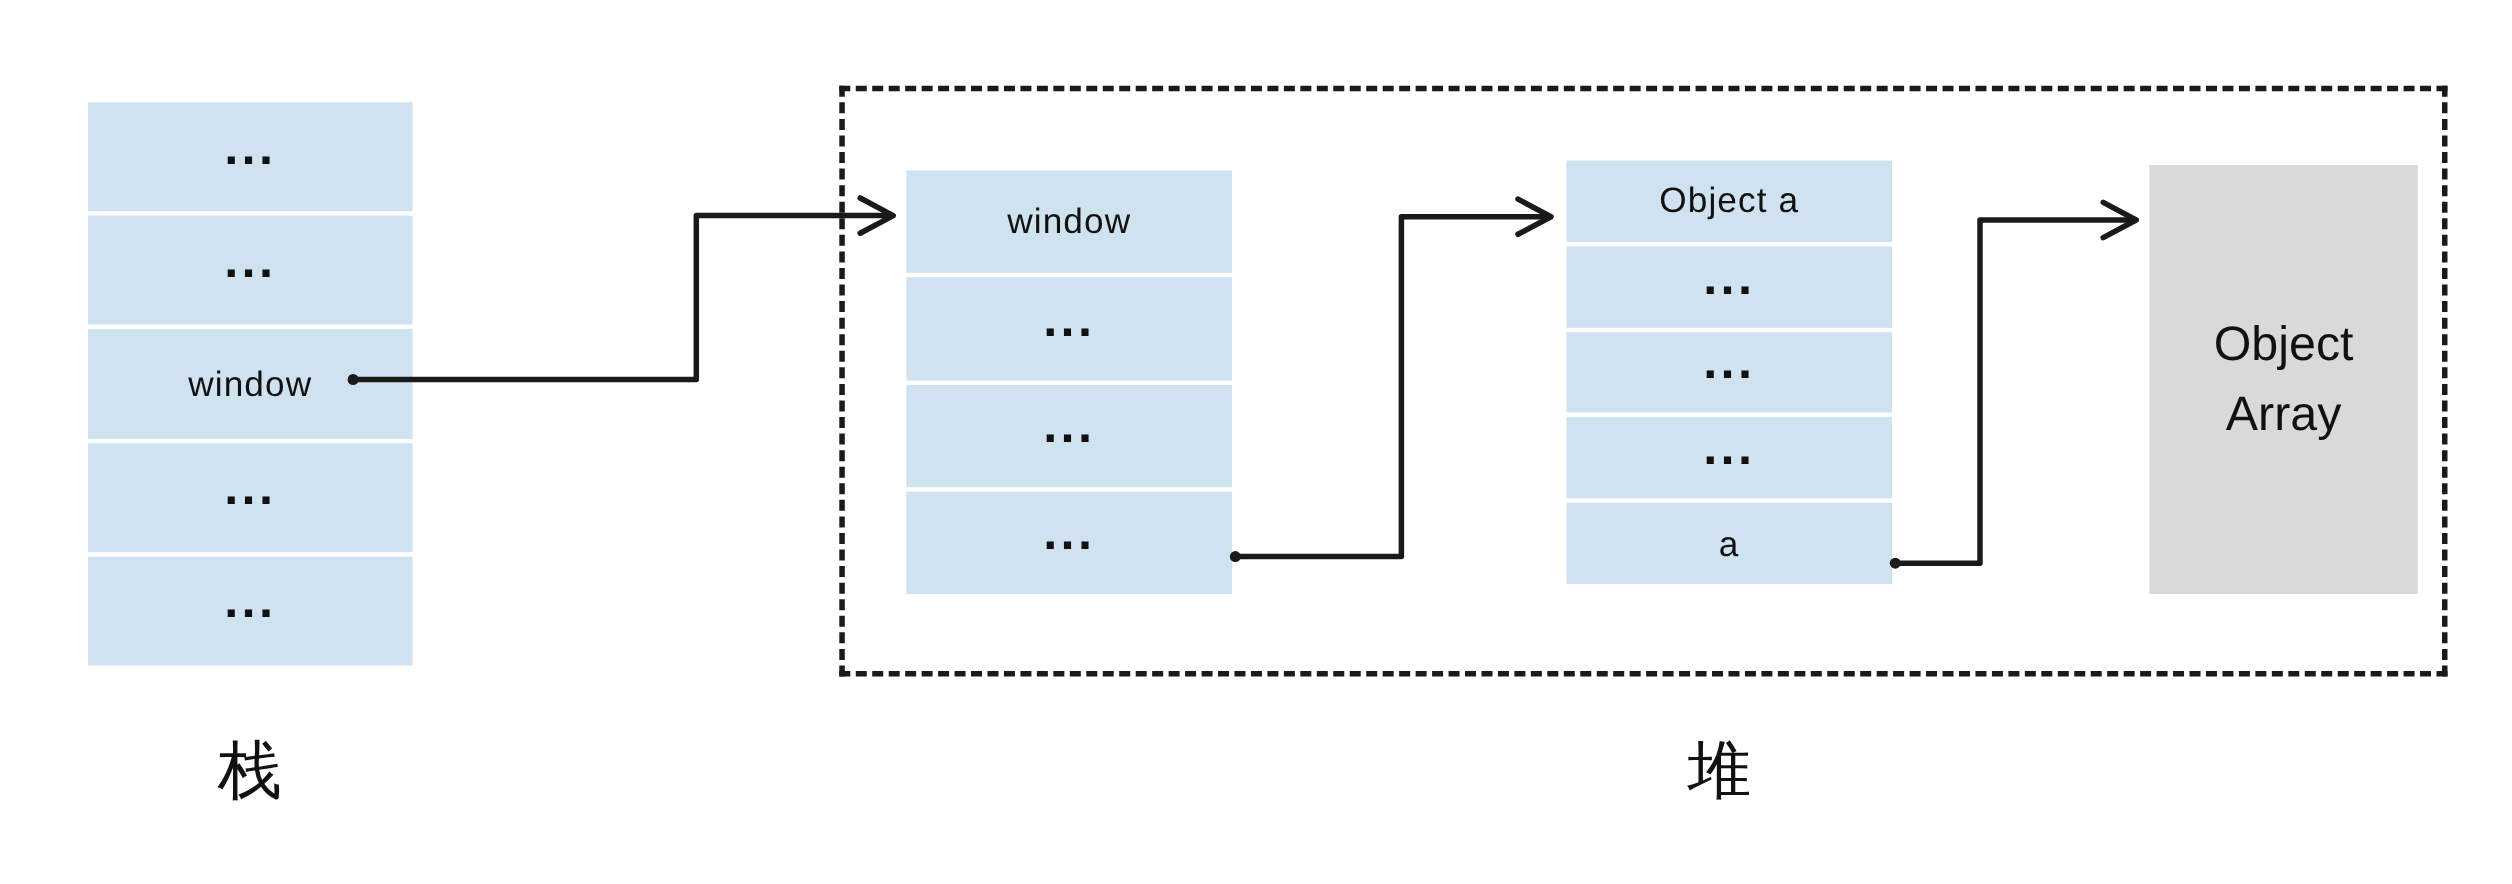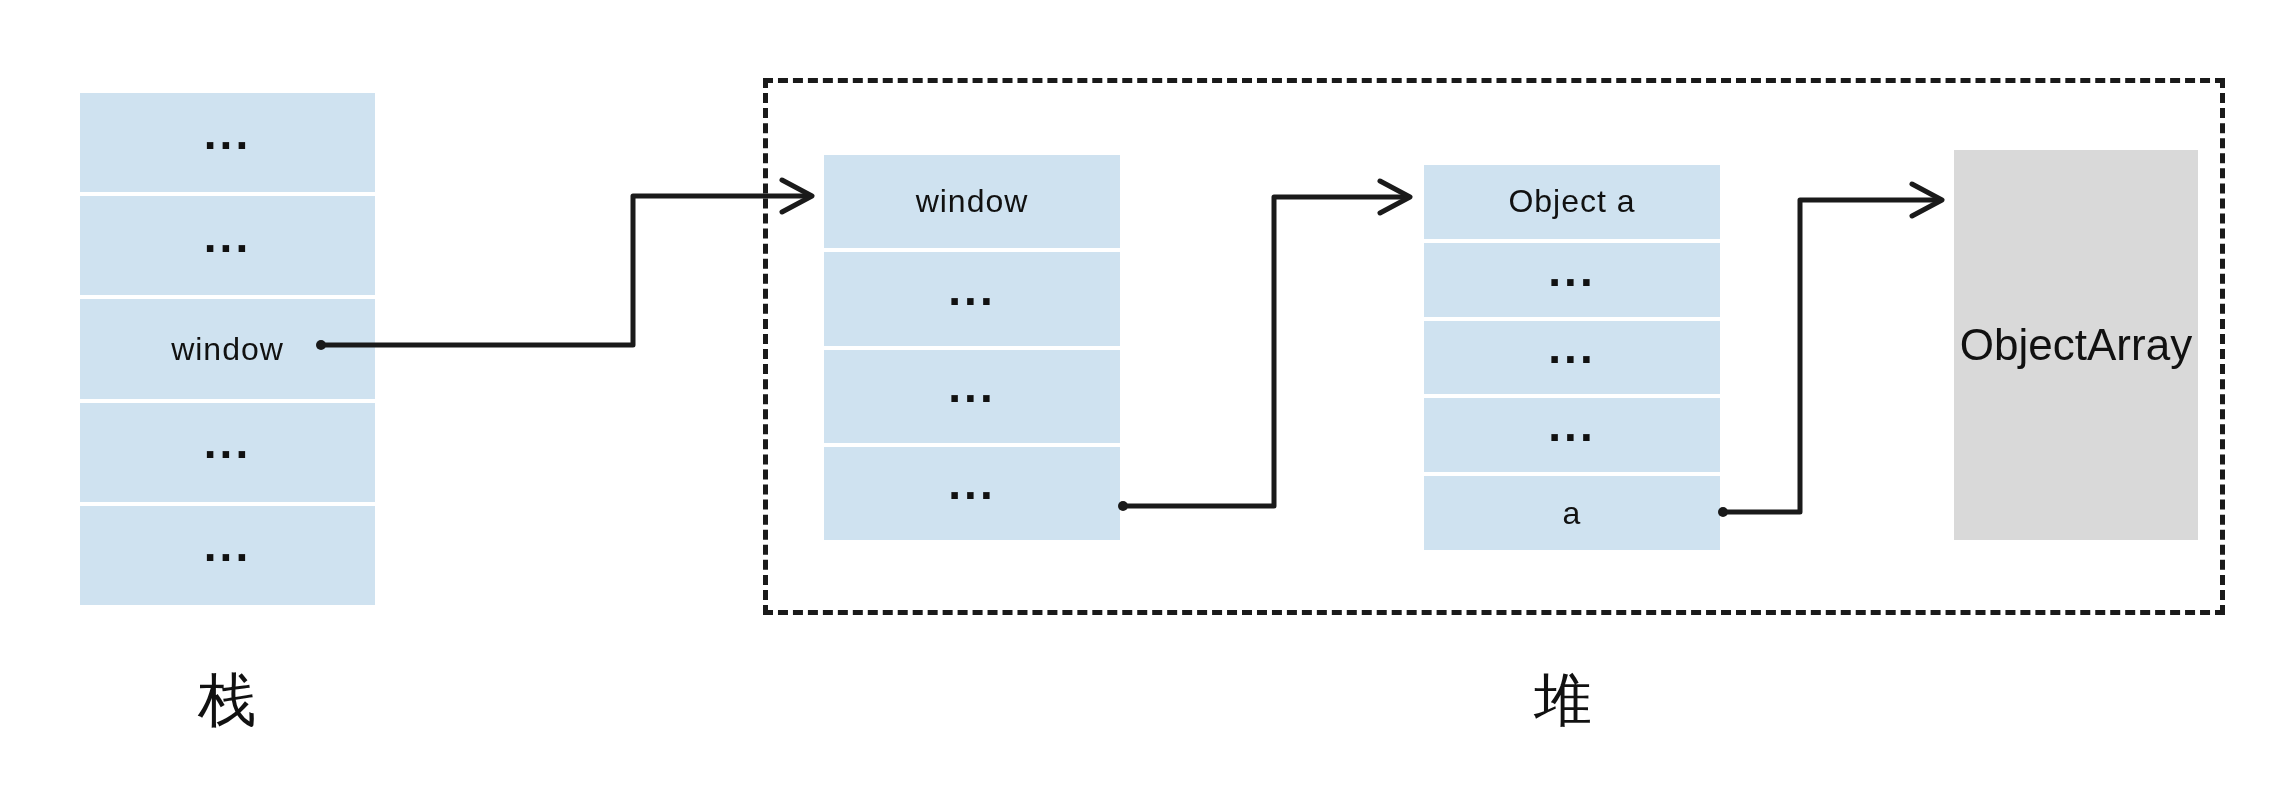--- a/index.html
+++ b/index.html
@@ -39,40 +39,40 @@
     font-size: 32px;
     letter-spacing: 1px;
     white-space: nowrap;
   }
   .row .txt { display: inline-block; }
   .row.dots { font-weight: 700; font-size: 46px; letter-spacing: 3px; }
   .row.dots .txt { transform: translateY(-10px); }
 
   .stack-table  { left: 80px;   top: 93px;  width: 295px; height: 512px; }
   .heap-table-1 { left: 824px;  top: 155px; width: 296px; height: 385px; }
-  .heap-table-2 { left: 1424px; top: 165px; width: 296px; height: 385px; }
+  .heap-table-2 { left: 1424px; top: 146px; width: 296px; height: 385px; }
 
   .heap-boundary {
     position: absolute;
     left: 763px;
     top: 78px;
     width: 1462px;
     height: 537px;
     border: 5px dashed var(--line, #1a1a1a);
     box-sizing: border-box;
   }
   .object-array-box {
     position: absolute;
     left: 1954px;
     top: 150px;
     width: 244px;
     height: 390px;
     background: var(--box-gray, #d9d9d9);
     display: flex;
-    flex-direction: row;
+    flex-direction: column;
     align-items: center;
     justify-content: center;
     font-size: 44px;
     line-height: 1.45;
   }
   .zone-label {
     position: absolute;
     font-size: 58px;
     font-weight: 500;
     color: #111111;

